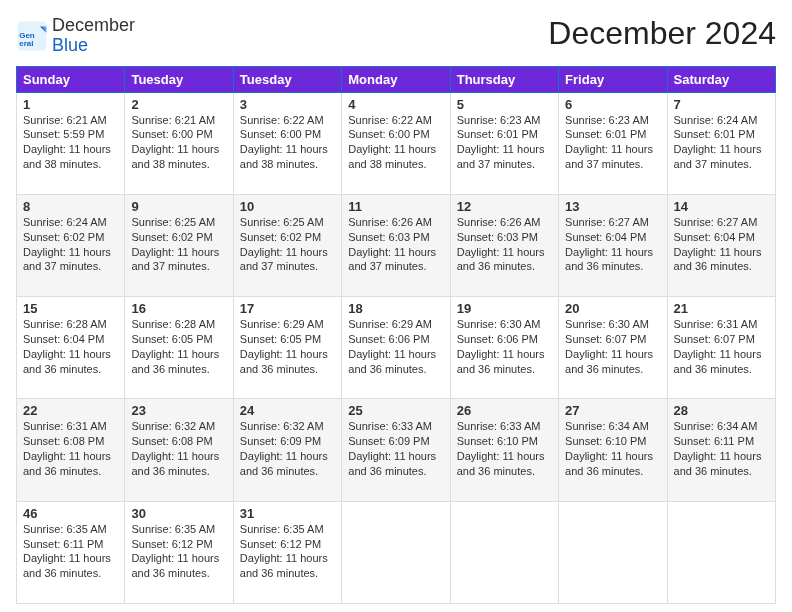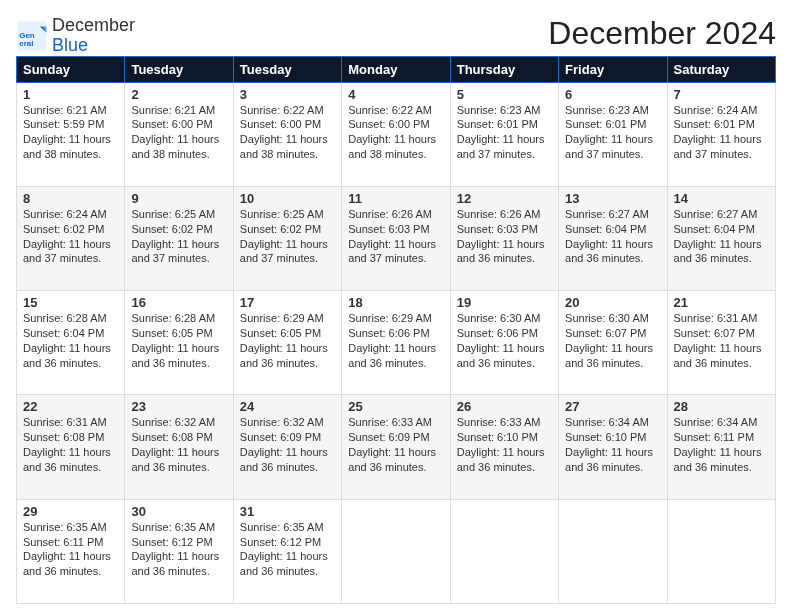--- a/index.html
+++ b/index.html
@@ -14,20 +14,21 @@
       width: 792px;
       height: 612px;
       padding: 16px 16px 8px 16px;
       display: flex;
       flex-direction: column;
     }
     .header {
       display: flex;
       justify-content: space-between;
       align-items: flex-start;
+      margin-bottom: 10px;
     }
     .logo {
       display: flex;
       align-items: center;
       gap: 4px;
     }
     .logo-text {
       font-size: 18px;
       color: #333;
       line-height: 1.1;
@@ -52,21 +53,21 @@
       color: #444;
     }
     .calendar {
       flex: 1;
       border: 1px solid #ccc;
       border-collapse: collapse;
       width: 100%;
       table-layout: fixed;
     }
     .calendar th {
-      background-color: #0f172a;
+      background-color: #6d28d9;
       color: #fff;
       text-align: left;
       padding: 5px 6px;
       font-size: 13px;
       font-weight: bold;
       border: 1px solid #1a6fc4;
     }
     .calendar td {
       border: 1px solid #ddd;
       vertical-align: top;
@@ -248,21 +249,21 @@
         <span class="day-num">27</span>
         <span class="day-info">Sunrise: 6:34 AM<br>Sunset: 6:10 PM<br>Daylight: 11 hours and 36 minutes.</span>
       </td>
           <td>
         <span class="day-num">28</span>
         <span class="day-info">Sunrise: 6:34 AM<br>Sunset: 6:11 PM<br>Daylight: 11 hours and 36 minutes.</span>
       </td>
         </tr>
         <tr class="last-row">
           <td>
-        <span class="day-num">29</span>
+        <span class="day-num">46</span>
         <span class="day-info">Sunrise: 6:35 AM<br>Sunset: 6:11 PM<br>Daylight: 11 hours and 36 minutes.</span>
       </td>
           <td>
         <span class="day-num">30</span>
         <span class="day-info">Sunrise: 6:35 AM<br>Sunset: 6:12 PM<br>Daylight: 11 hours and 36 minutes.</span>
       </td>
           <td>
         <span class="day-num">31</span>
         <span class="day-info">Sunrise: 6:35 AM<br>Sunset: 6:12 PM<br>Daylight: 11 hours and 36 minutes.</span>
       </td>

